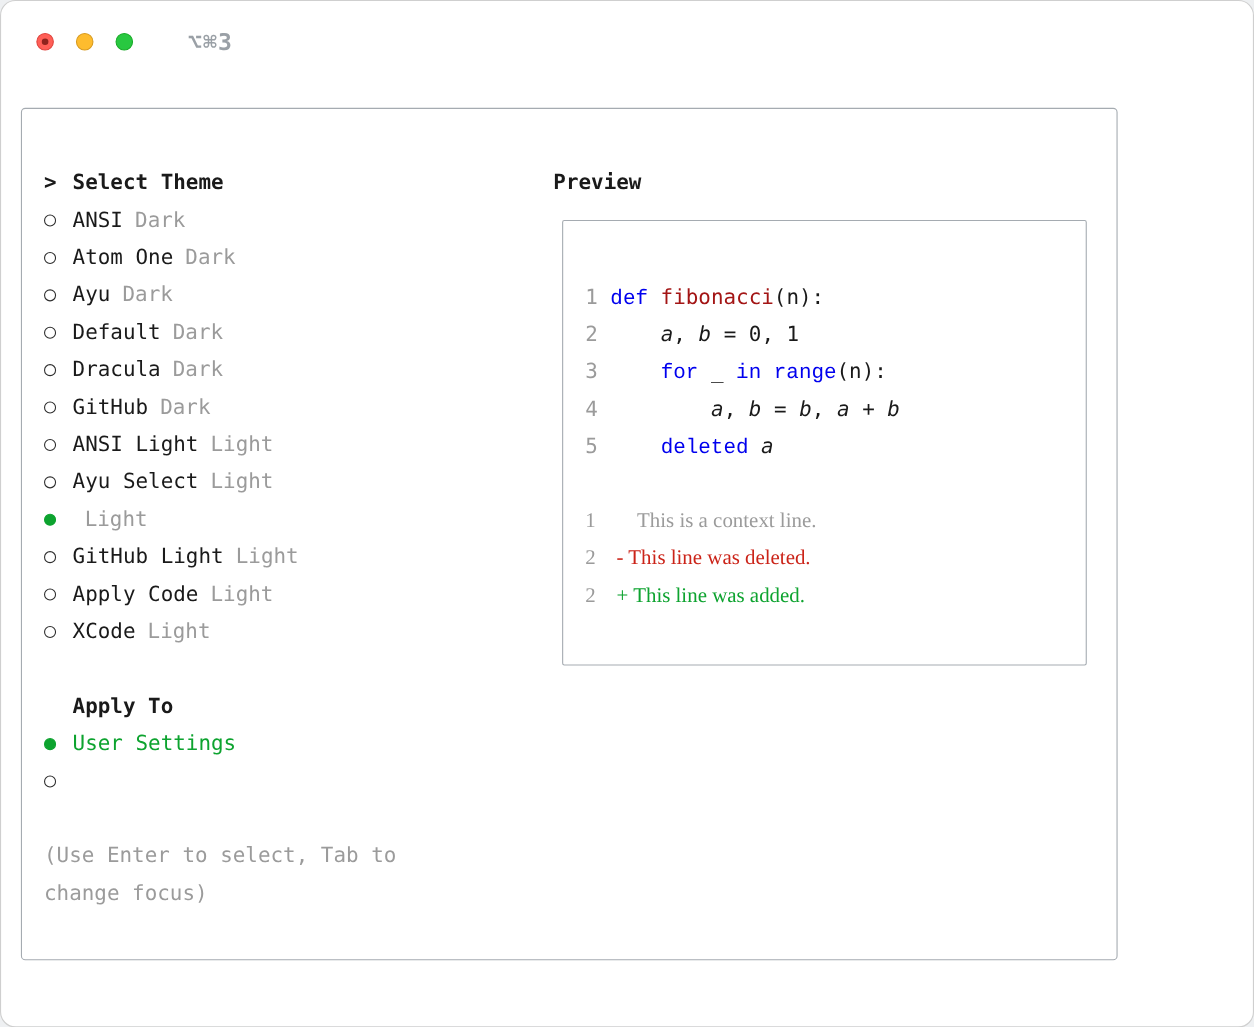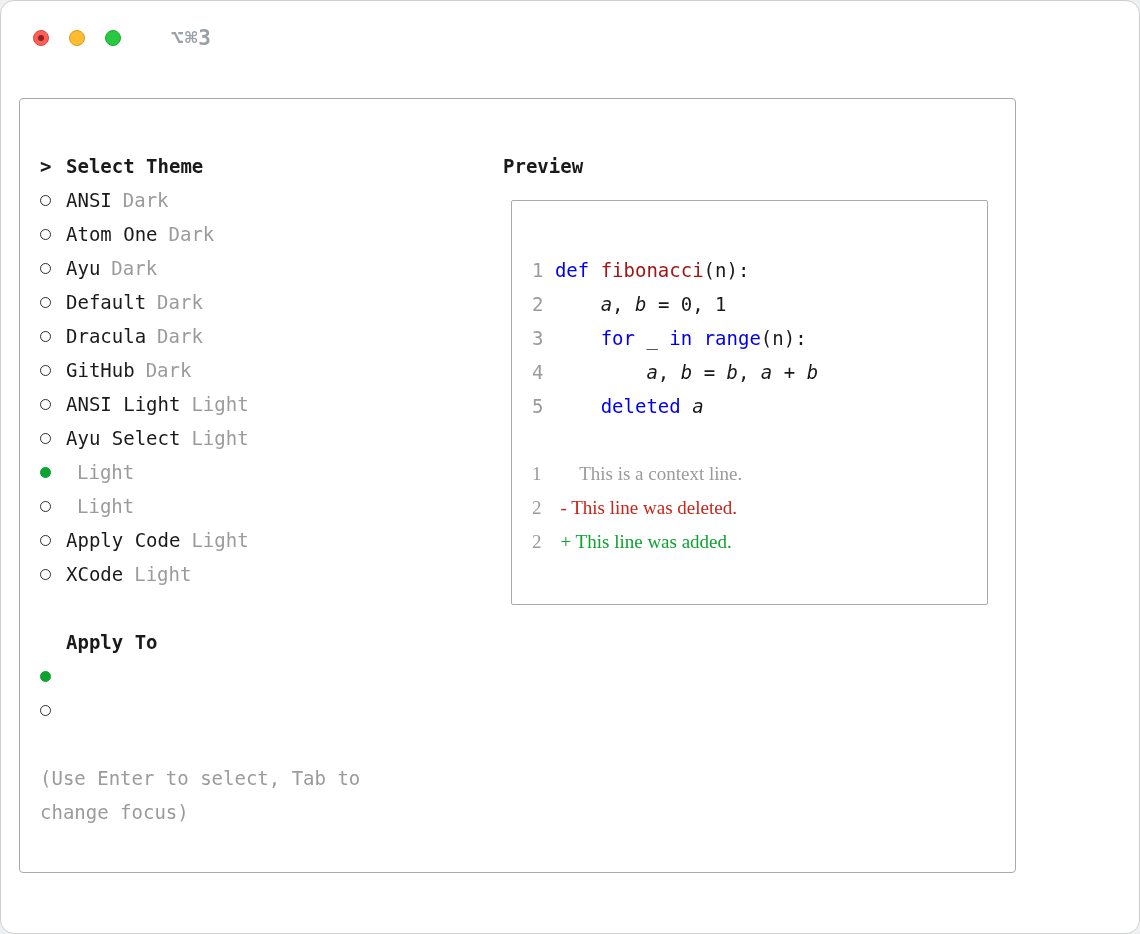--- a/index.html
+++ b/index.html
@@ -46,21 +46,21 @@
   .right{flex:1;}
   .preview-title{font-weight:700;height:34px;}
   .preview-box{
     width:477px;height:405px;margin-top:17px;margin-left:8px;
     border:1.5px solid var(--border);border-radius:2px;
     padding:52px 20px 0 20px;overflow:hidden;
   }
   .cline{white-space:pre;height:34px;}
   .ln{color:var(--gray);display:inline-block;width:1ch;margin-right:1ch;text-align:right;}
   .tok-plain{color:var(--text);}
-  .tok-keyword{color:var(--blue);}
+  .tok-keyword{color:var(--blue);font-family:Liberation Mono, monospace;}
   .tok-function{color:var(--maroon);}
   .tok-variable{color:var(--text);font-style:italic;}
   .tok-context{color:var(--gray);}
   .tok-deleted{color:var(--red);}
   .tok-added{color:var(--green);}
   #diff-lines{margin-top:34px;font-family:Liberation Serif, serif;}
 </style>
 </head>
 <body>
 
@@ -82,32 +82,32 @@
       <div id="theme-list">
           <div class="row"><span class="icon-slot"><span class="radio"></span></span><span class="label">ANSI</span><span class="variant">Dark</span></div>
           <div class="row"><span class="icon-slot"><span class="radio"></span></span><span class="label">Atom One</span><span class="variant">Dark</span></div>
           <div class="row"><span class="icon-slot"><span class="radio"></span></span><span class="label">Ayu</span><span class="variant">Dark</span></div>
           <div class="row"><span class="icon-slot"><span class="radio"></span></span><span class="label">Default</span><span class="variant">Dark</span></div>
           <div class="row"><span class="icon-slot"><span class="radio"></span></span><span class="label">Dracula</span><span class="variant">Dark</span></div>
           <div class="row"><span class="icon-slot"><span class="radio"></span></span><span class="label">GitHub</span><span class="variant">Dark</span></div>
           <div class="row"><span class="icon-slot"><span class="radio"></span></span><span class="label">ANSI Light</span><span class="variant">Light</span></div>
           <div class="row"><span class="icon-slot"><span class="radio"></span></span><span class="label">Ayu Select</span><span class="variant">Light</span></div>
           <div class="row selected"><span class="icon-slot"><span class="radio"></span></span><span class="variant">Light</span></div>
-          <div class="row"><span class="icon-slot"><span class="radio"></span></span><span class="variant">Light</span></div>
+          <div class="row"><span class="icon-slot"><span class="radio"></span></span><span class="label">GitHub Light</span><span class="variant">Light</span></div>
           <div class="row"><span class="icon-slot"><span class="radio"></span></span><span class="label">Apply Code</span><span class="variant">Light</span></div>
           <div class="row"><span class="icon-slot"><span class="radio"></span></span><span class="label">XCode</span><span class="variant">Light</span></div>
         </div>
 
       <div class="apply">
         <div class="row apply-title">
           <span class="icon-slot"></span>
           <span class="label">Apply To</span>
         </div>
         <div id="apply-list">
-            <div class="row selected"><span class="icon-slot"><span class="radio"></span></span></div>
+            <div class="row selected"><span class="icon-slot"><span class="radio"></span></span><span class="label">User Settings</span></div>
             <div class="row"><span class="icon-slot"><span class="radio"></span></span></div>
           </div>
       </div>
 
       <div class="hint">(Use Enter to select, Tab to change focus)</div>
     </div>
 
     <div class="right">
       <div class="preview-title">Preview</div>
       <div class="preview-box">

